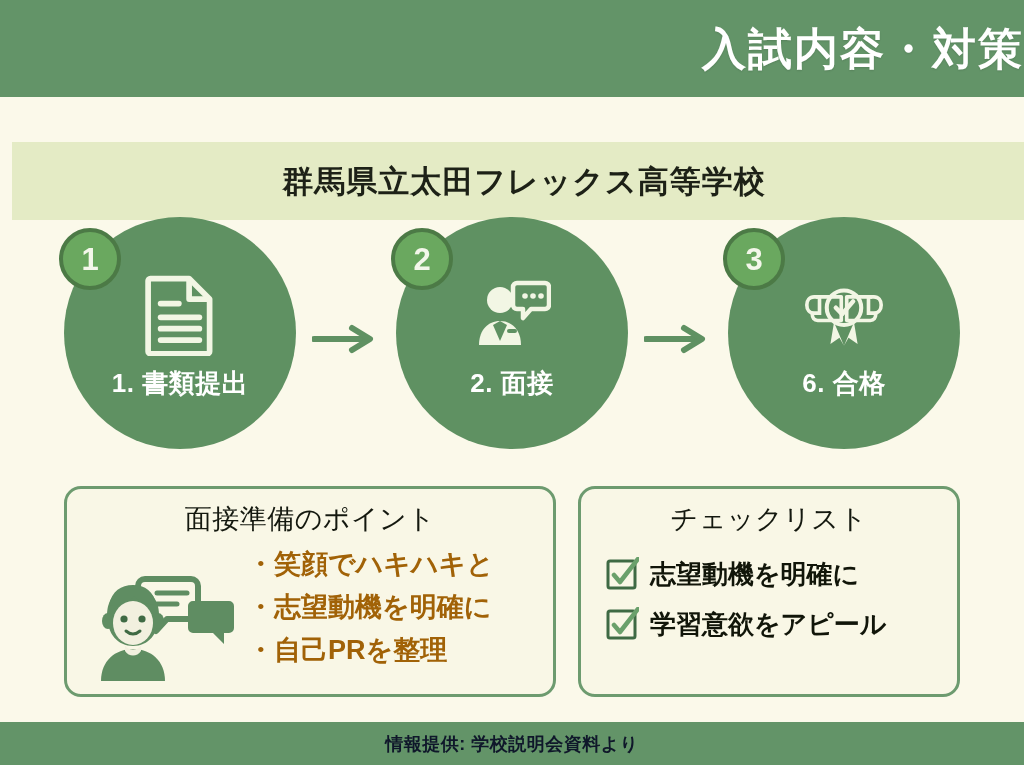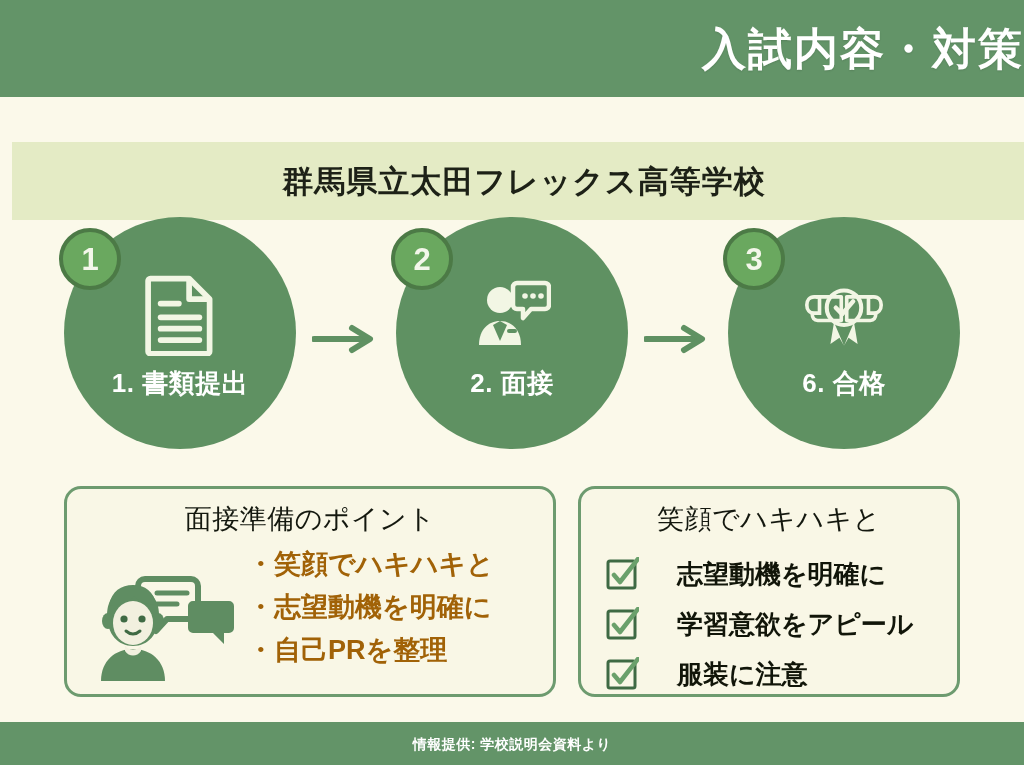--- a/index.html
+++ b/index.html
@@ -191,21 +191,20 @@
     position: absolute;
     left: 24px;
     top: 66px;
     right: 12px;
   }
   .check-row {
     display: flex;
     align-items: center;
     margin-bottom: 12px;
     height: 38px;
-    gap: 27px;
   }
   .check-box {
     width: 34px;
     height: 34px;
     flex: 0 0 34px;
     margin-right: 11px;
   }
   .check-text {
     color: #111509;
     font-size: 26px;
@@ -219,22 +218,22 @@
     position: absolute;
     left: 0; top: 722px;
     width: 1024px;
     height: 43px;
     background: #639468;
     display: flex;
     align-items: center;
     justify-content: center;
   }
   .footer-text {
-    color: #ffffff;
-    font-size: 14px;
+    color: #0f172a;
+    font-size: 18px;
     font-weight: bold;
     letter-spacing: 0.5px;
     line-height: 1;
   }
 </style>
 </head>
 <body>
 
 <div class="page">
 
@@ -340,47 +339,40 @@
     </svg>
 
     <div class="bullets">
       <div class="bullet">・笑顔でハキハキと</div>
       <div class="bullet">・志望動機を明確に</div>
       <div class="bullet">・自己PRを整理</div>
     </div>
   </div>
 
   <div class="card card-right">
-    <div class="card-title">笑顔でハキハキと</div>
+    <div class="card-title">チェックリスト</div>
 
     <div class="checks">
 
       <div class="check-row">
         <svg class="check-box" viewBox="0 0 34 34">
           <rect x="3" y="4" width="27" height="27" rx="2" fill="none" stroke="#3f6a44" stroke-width="3"></rect>
           <polyline points="9,18 15,25 33,2" fill="none" stroke="#6aa06b" stroke-width="4.5" stroke-linecap="round" stroke-linejoin="round"></polyline>
         </svg>
         <div class="check-text">志望動機を明確に</div>
       </div>
 
       <div class="check-row">
         <svg class="check-box" viewBox="0 0 34 34">
           <rect x="3" y="4" width="27" height="27" rx="2" fill="none" stroke="#3f6a44" stroke-width="3"></rect>
           <polyline points="9,18 15,25 33,2" fill="none" stroke="#6aa06b" stroke-width="4.5" stroke-linecap="round" stroke-linejoin="round"></polyline>
         </svg>
         <div class="check-text">学習意欲をアピール</div>
       </div>
 
-      <div class="check-row">
-        <svg class="check-box" viewBox="0 0 34 34">
-          <rect x="3" y="4" width="27" height="27" rx="2" fill="none" stroke="#3f6a44" stroke-width="3"></rect>
-          <polyline points="9,18 15,25 33,2" fill="none" stroke="#6aa06b" stroke-width="4.5" stroke-linecap="round" stroke-linejoin="round"></polyline>
-        </svg>
-        <div class="check-text">服装に注意</div>
-      </div>
 
     </div>
   </div>
 
   <div class="footer-band">
     <div class="footer-text">情報提供: 学校説明会資料より</div>
   </div>
 
 </div>
 

